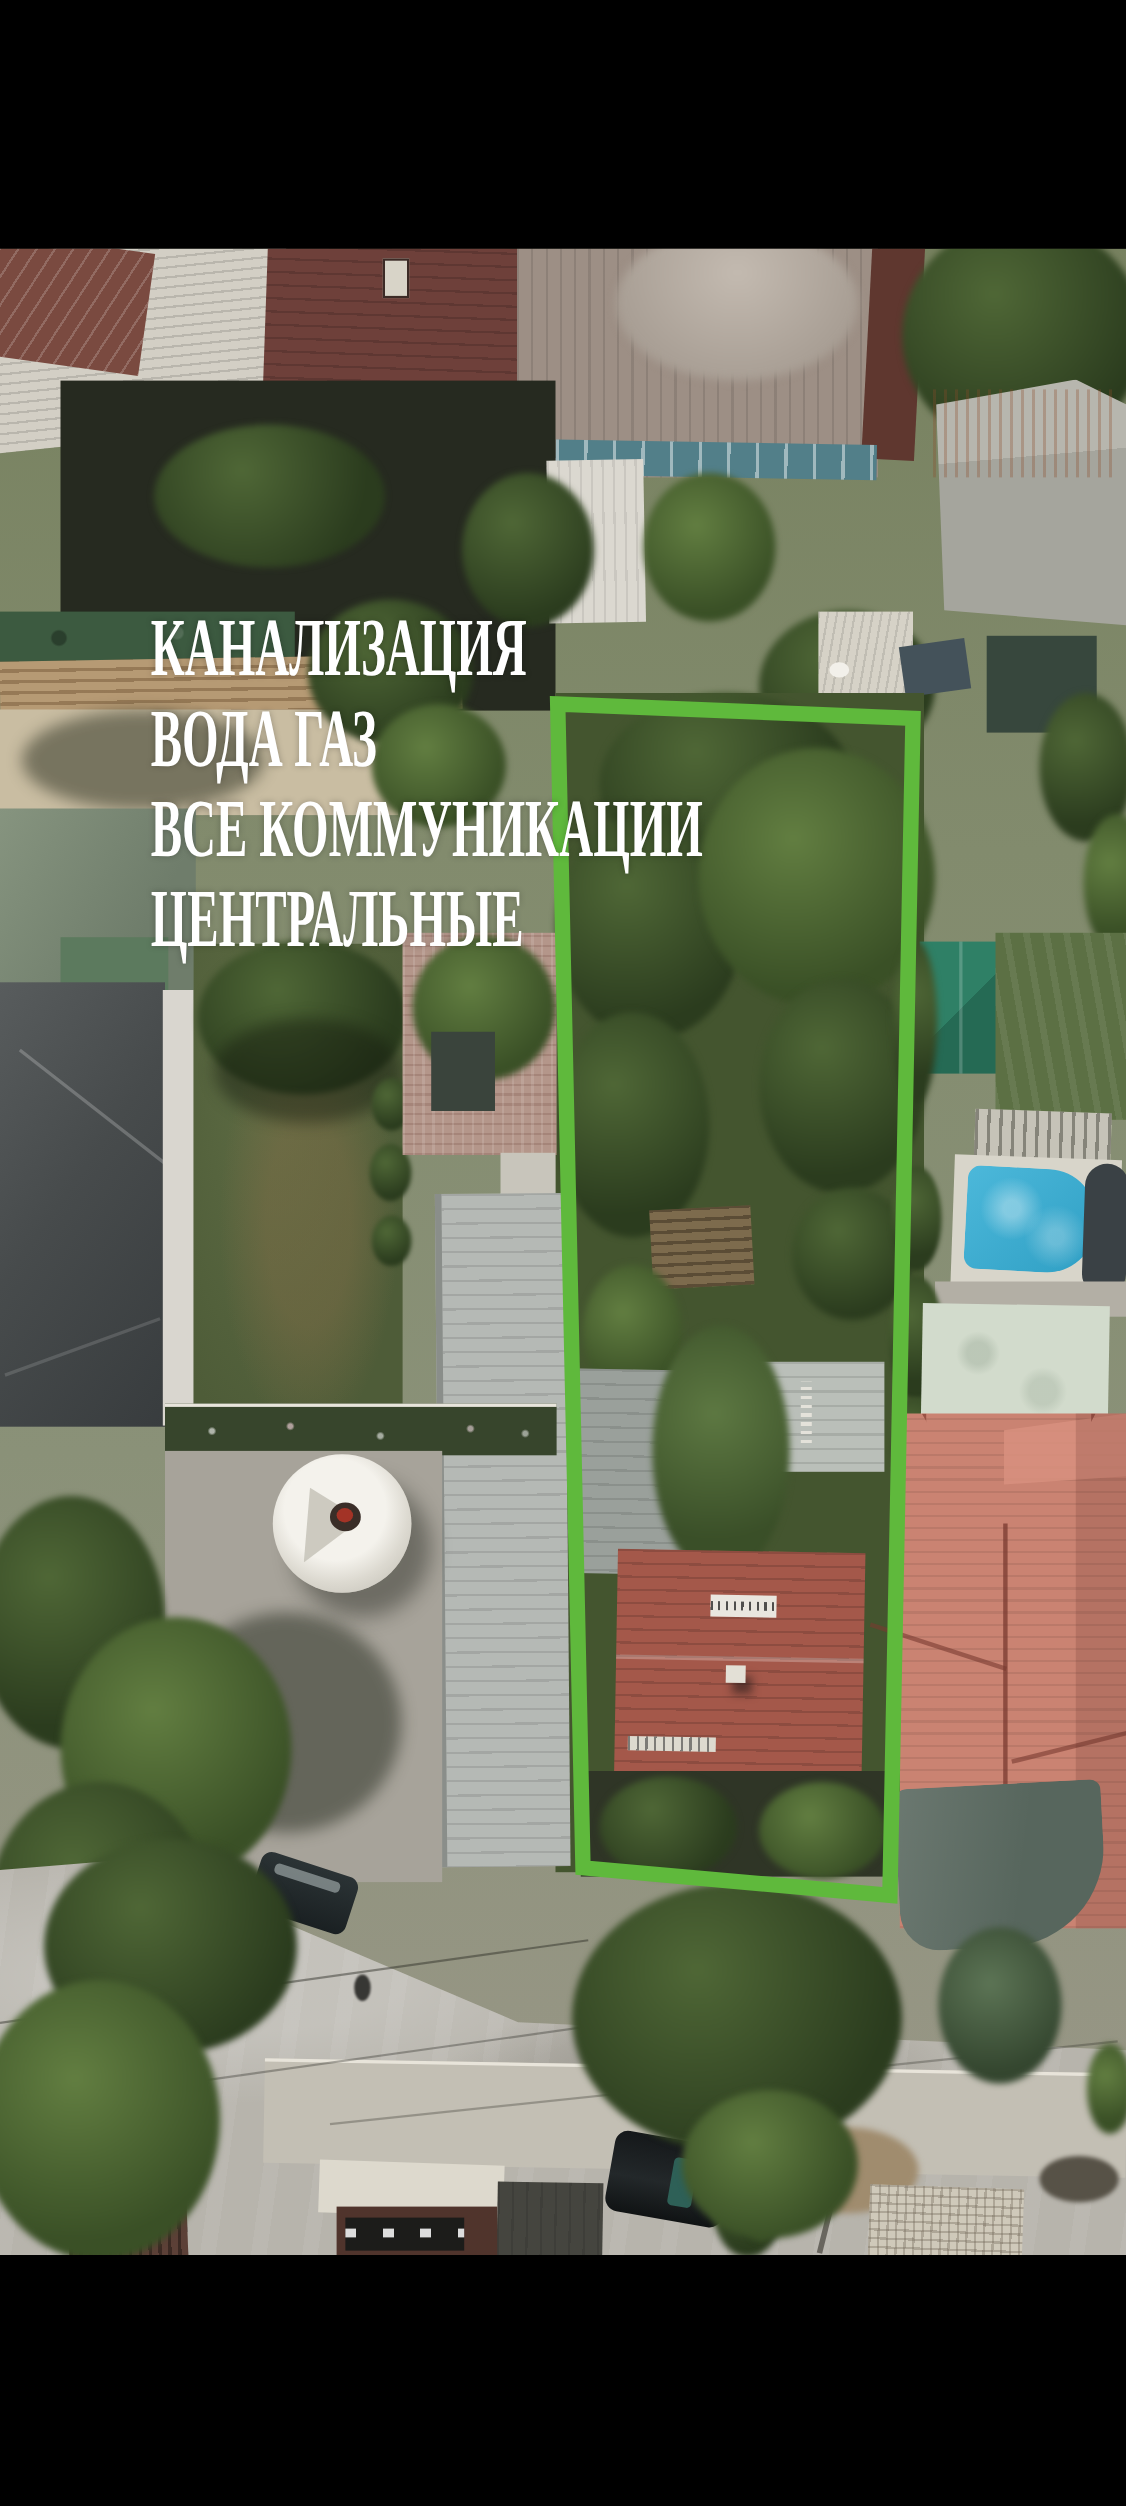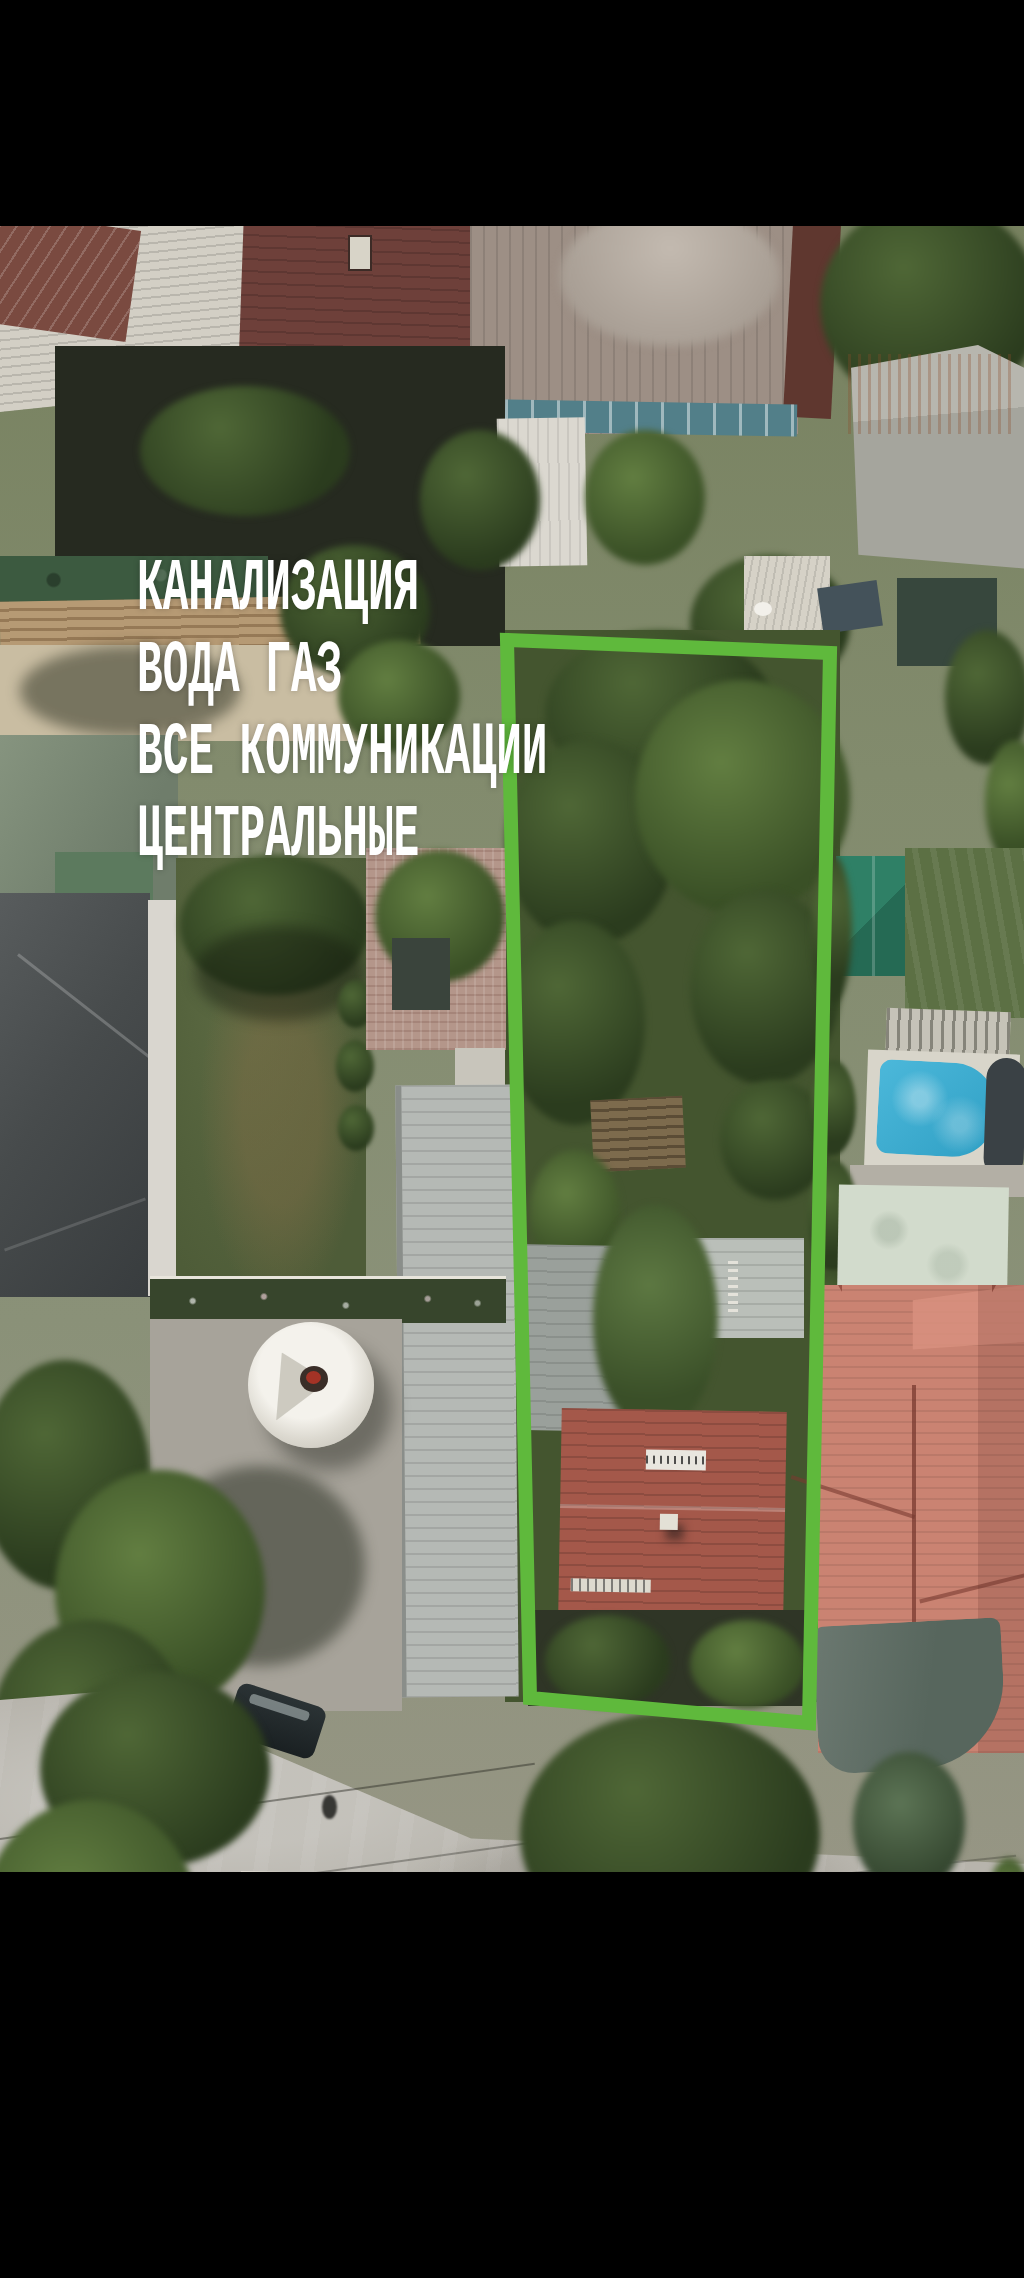--- a/index.html
+++ b/index.html
@@ -1,17 +1,17 @@
 <!DOCTYPE html>
 <html style="--accent: #5fb93c;"><head>
 <meta charset="utf-8">
 <style>
   html,body{margin:0;padding:0;background:#000;}
-  .stage{position:relative;width:1024px;height:1872px;background:#000;overflow:hidden;
-         font-family:Liberation Mono, monospace;}
+  .stage{position:relative;width:1024px;height:2278px;background:#000;overflow:hidden;
+         font-family:Liberation Serif, serif;}
   .bar{position:absolute;left:0;width:1024px;background:#000;}
   .photo{position:absolute;left:0;top:226px;width:1024px;height:1824px;overflow:hidden;
          background:linear-gradient(180deg,#77815f 0%,#828b6d 30%,#8a9178 60%,#9a9788 100%);}
   .blk{position:absolute;}
   .tree{position:absolute;border-radius:50%;filter:blur(3px);}
   .td{background:radial-gradient(circle at 38% 32%,#4f6736,#2b3c1e 72%);}
   .tm{background:radial-gradient(circle at 40% 35%,#627e41,#3a5026 70%);}
   .sh{position:absolute;border-radius:50%;background:rgba(20,26,14,.45);filter:blur(7px);}
   .ribs-h{background-image:repeating-linear-gradient(180deg,rgba(0,0,0,.10) 0 2px,transparent 2px 13px);}
   .ribs-v{background-image:repeating-linear-gradient(90deg,rgba(0,0,0,.10) 0 2px,transparent 2px 13px);}

